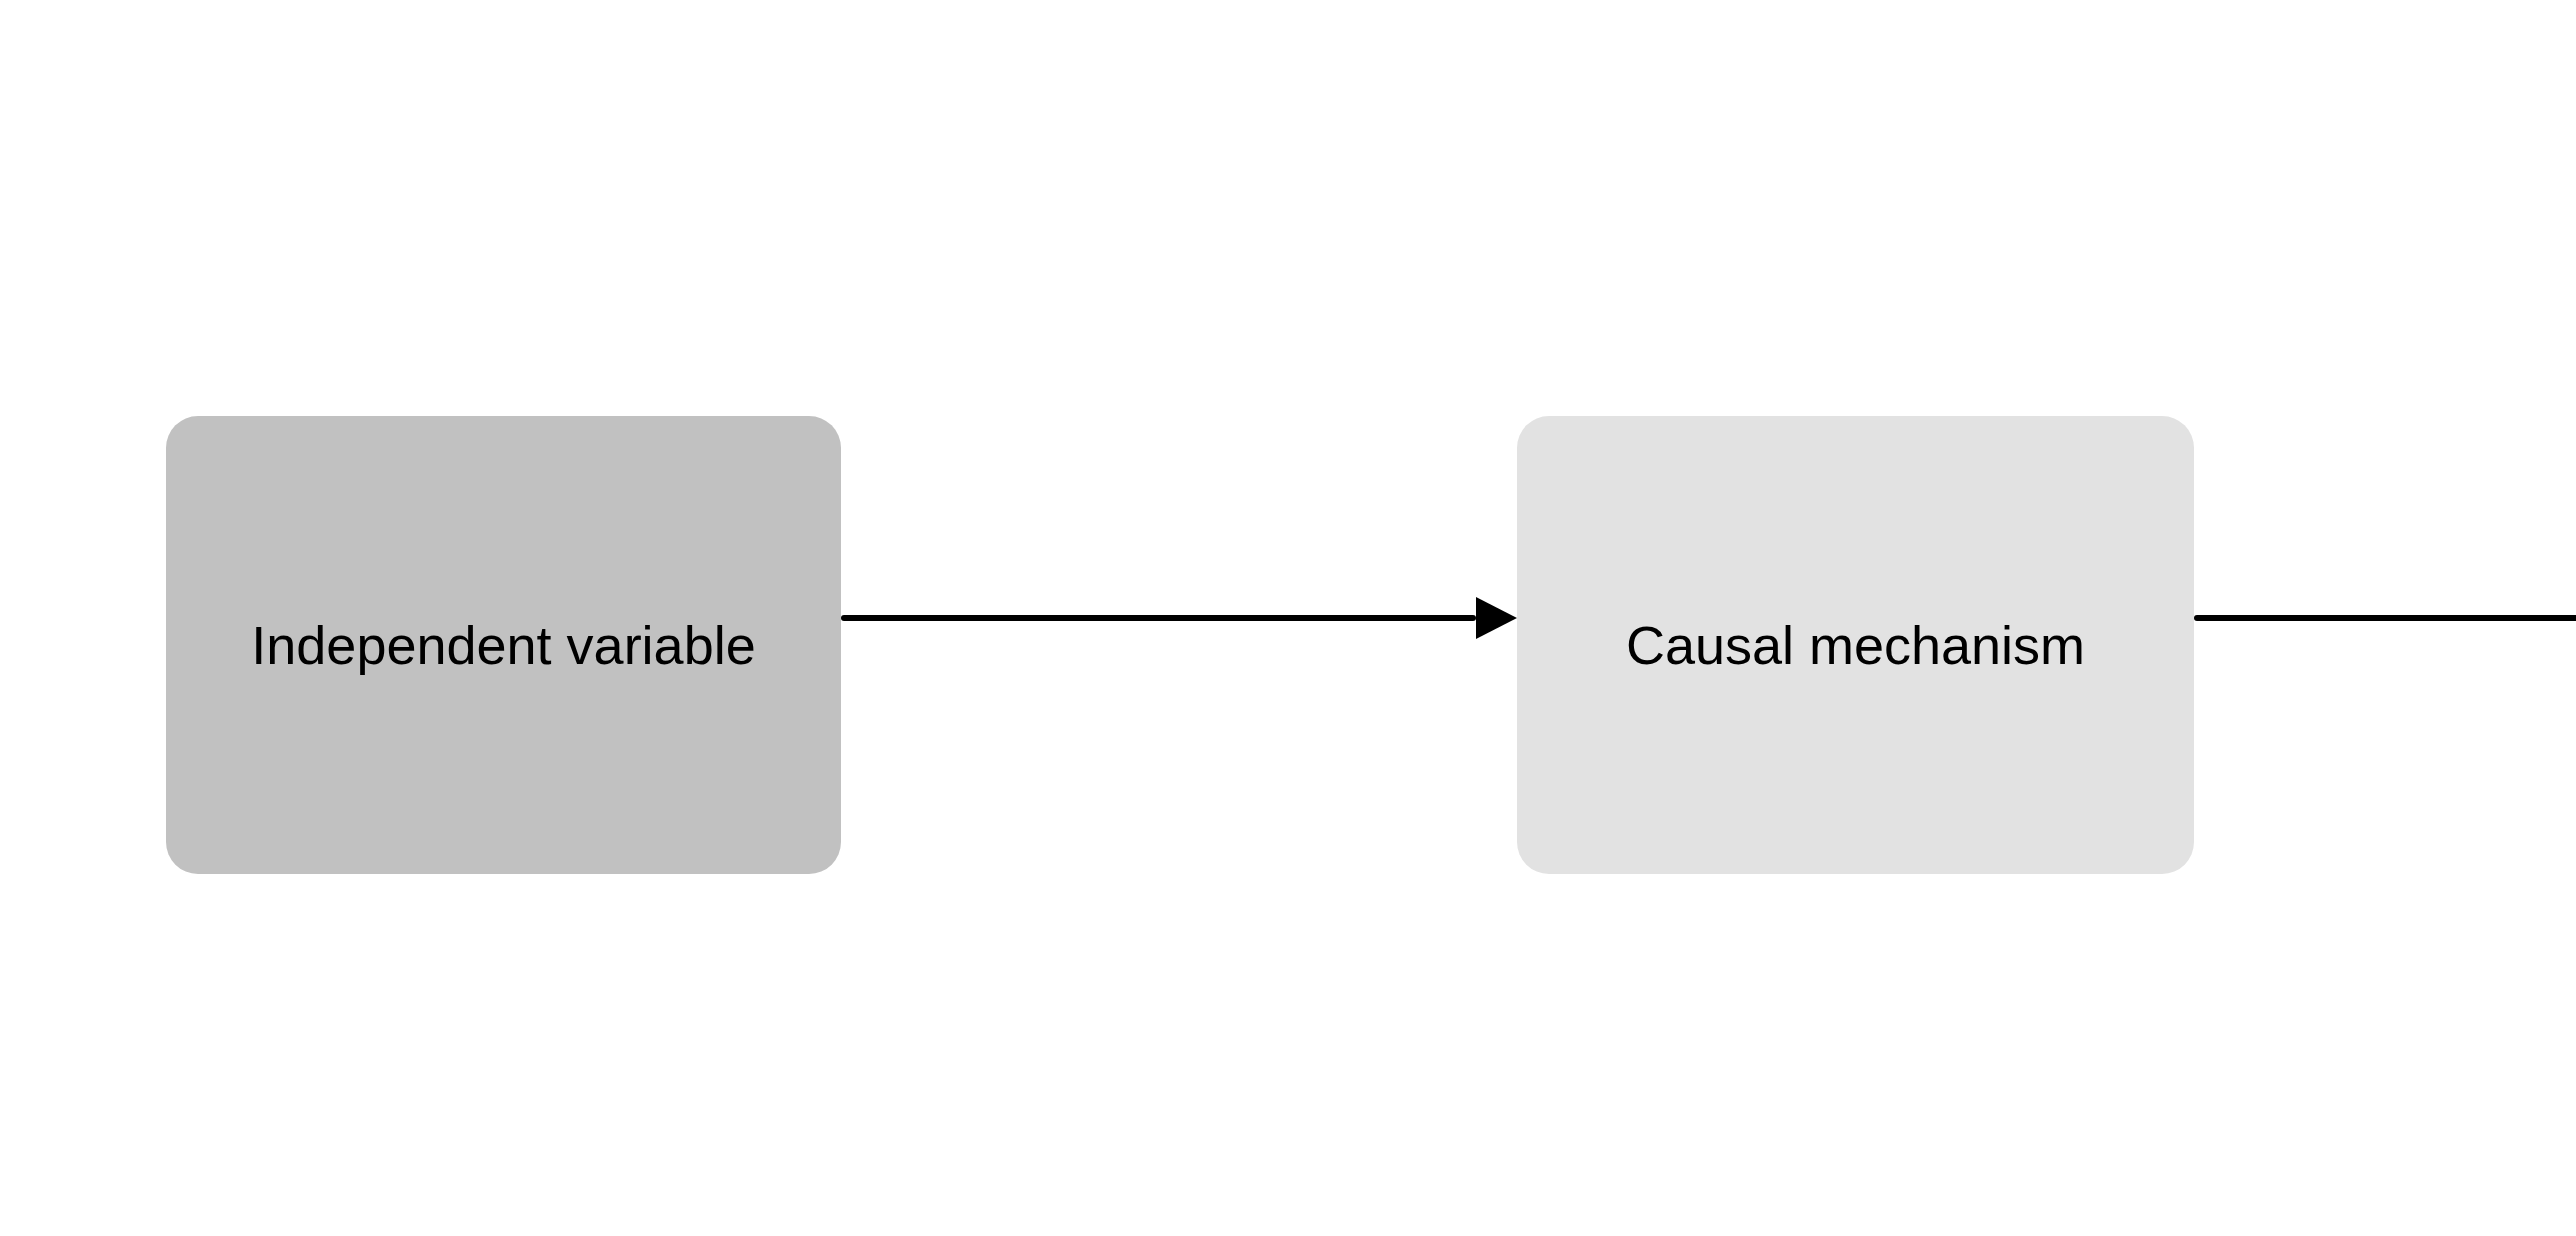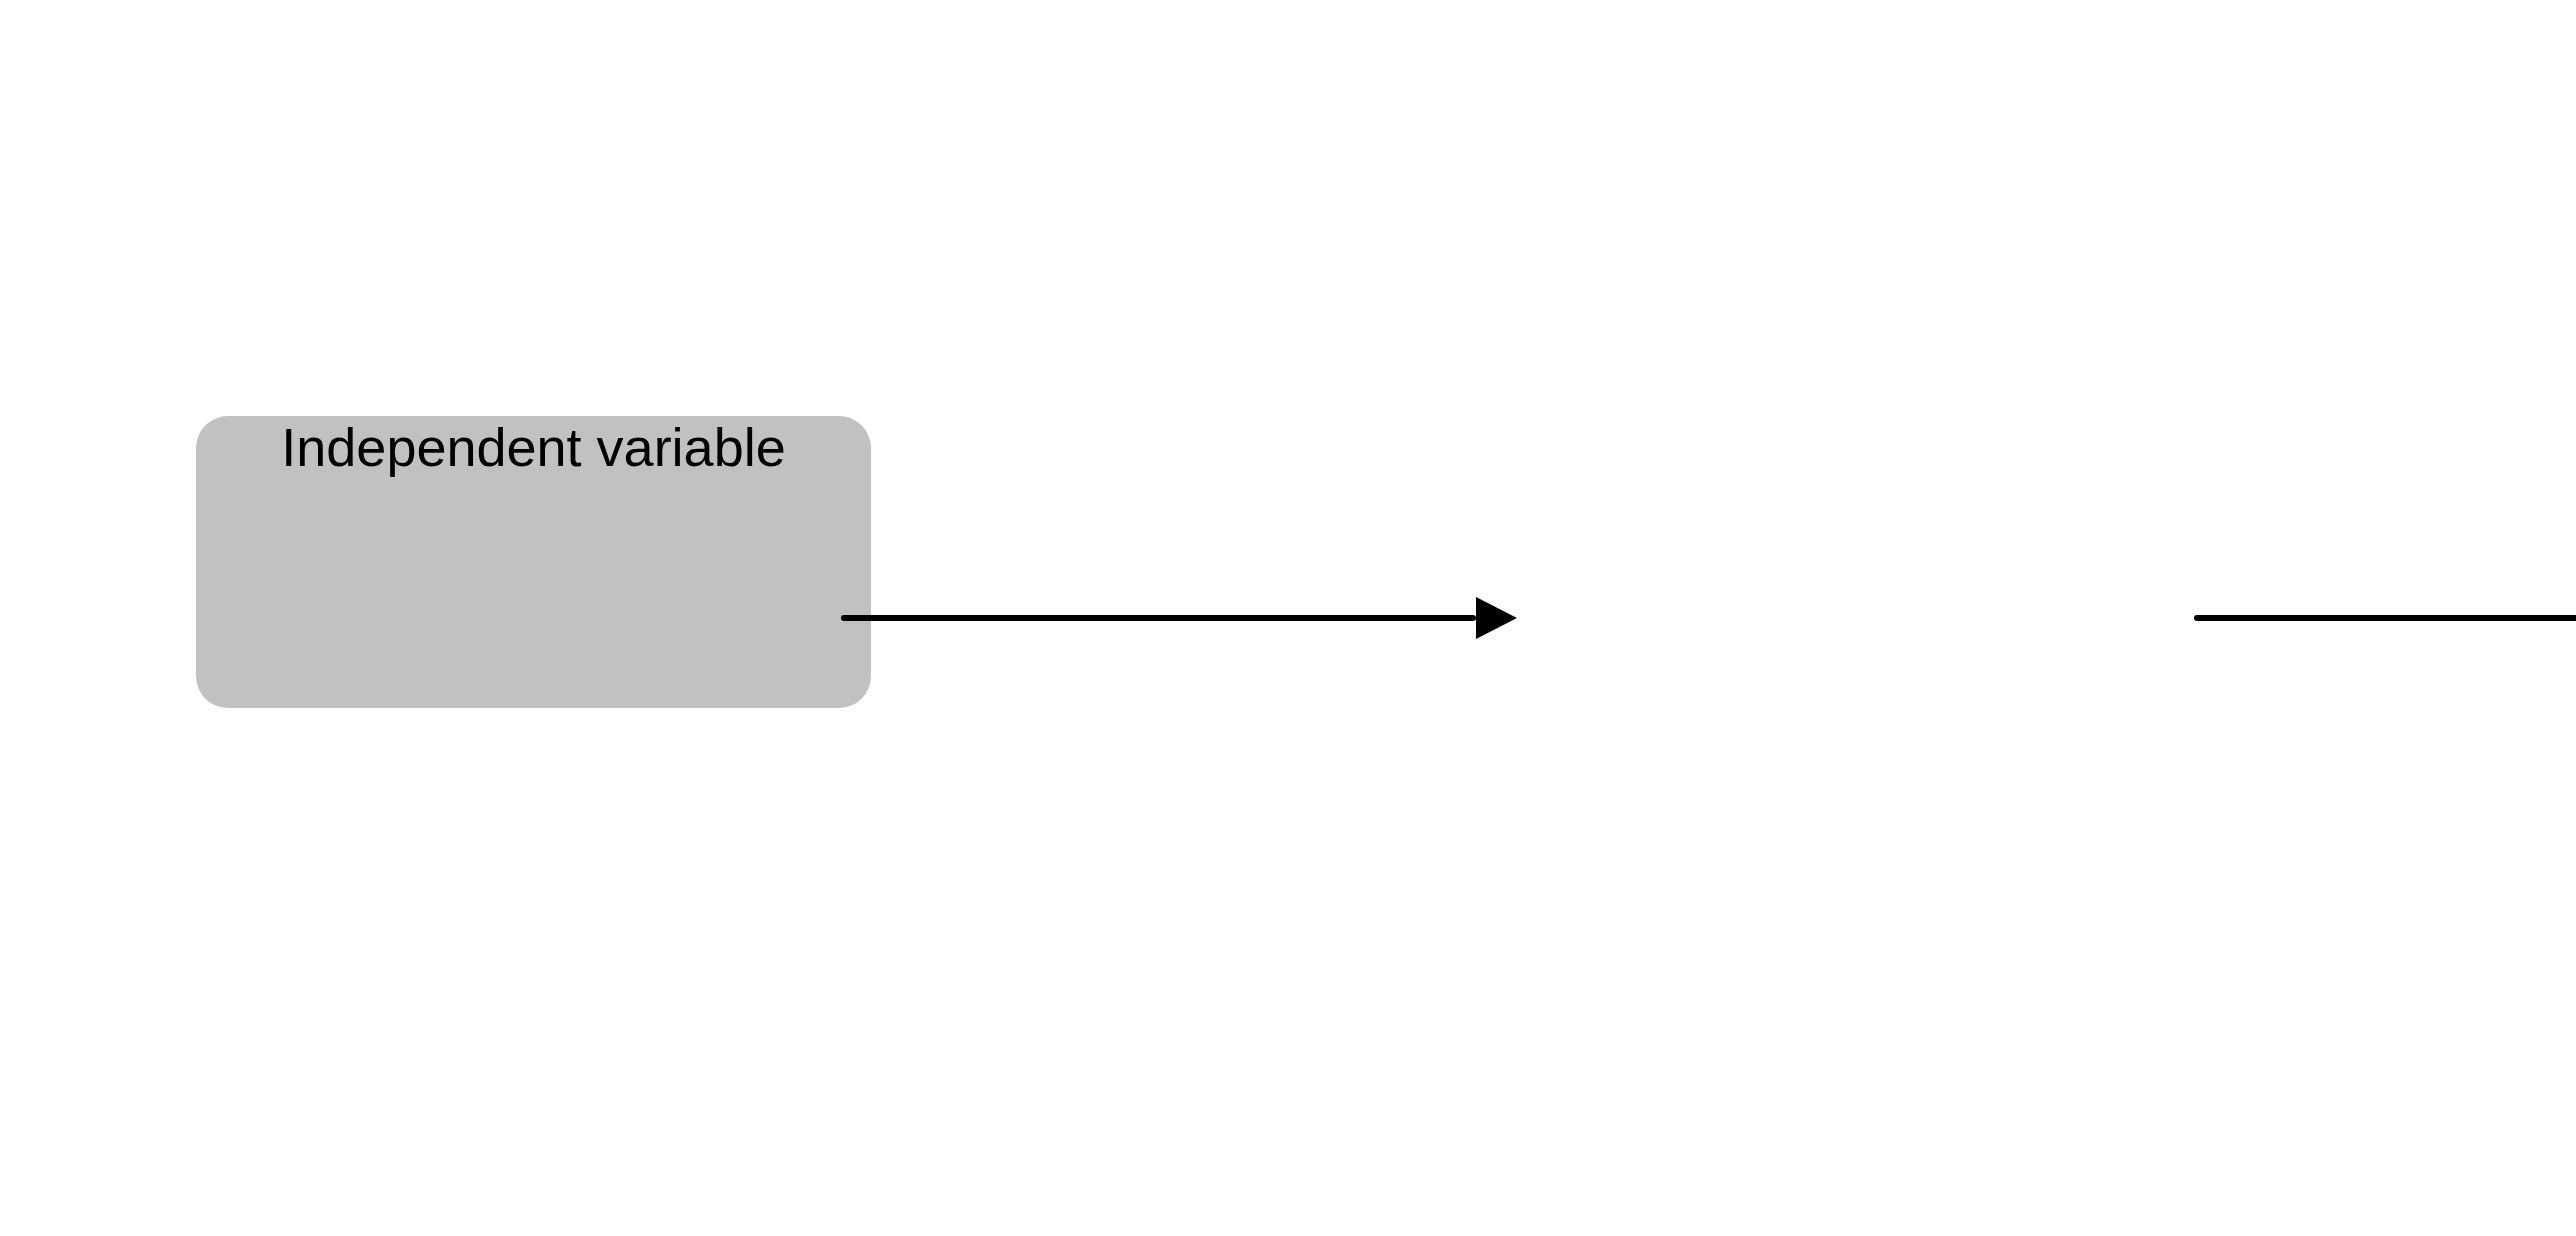--- a/index.html
+++ b/index.html
@@ -11,27 +11,26 @@
     position: relative;
     width: 3709px;
     height: 1236px;
     background: #ffffff;
     font-family: "Liberation Sans", sans-serif;
     overflow: hidden;
   }
   .node {
     position: absolute;
     top: 416px;
-    height: 292px;
+    height: 458px;
     border-radius: 32px;
     display: flex;
-    align-items: flex-start;
+    align-items: center;
     justify-content: center;
     box-sizing: border-box;
-    margin-left: 30px;
   }
   .node-label {
     font-size: 54px;
     color: #000000;
     white-space: nowrap;
     letter-spacing: 0px;
   }
   #node-independent { left: 166px;  width: 675px; background: #c1c1c1; }
   #node-mechanism   { left: 1517px; width: 677px; background: #e2e2e2; }
 
@@ -71,20 +70,23 @@
 
   <div class="node" id="node-independent" style="background-color: rgb(193, 193, 193);">
     <span class="node-label">Independent variable</span>
   </div>
 
   <div class="edge" id="edge-1">
     <div class="line" style="background-color: rgb(0, 0, 0);"></div>
     <div class="head"></div>
   </div>
 
+  <div class="node" id="node-mechanism" style="background-color: rgb(226, 226, 226);">
+    <span class="node-label">Causal mechanism</span>
+  </div>
 
   <div class="edge" id="edge-2">
     <div class="line" style="background-color: rgb(0, 0, 0);"></div>
 
   </div>
 
 </div>
 
 
 </body></html>

